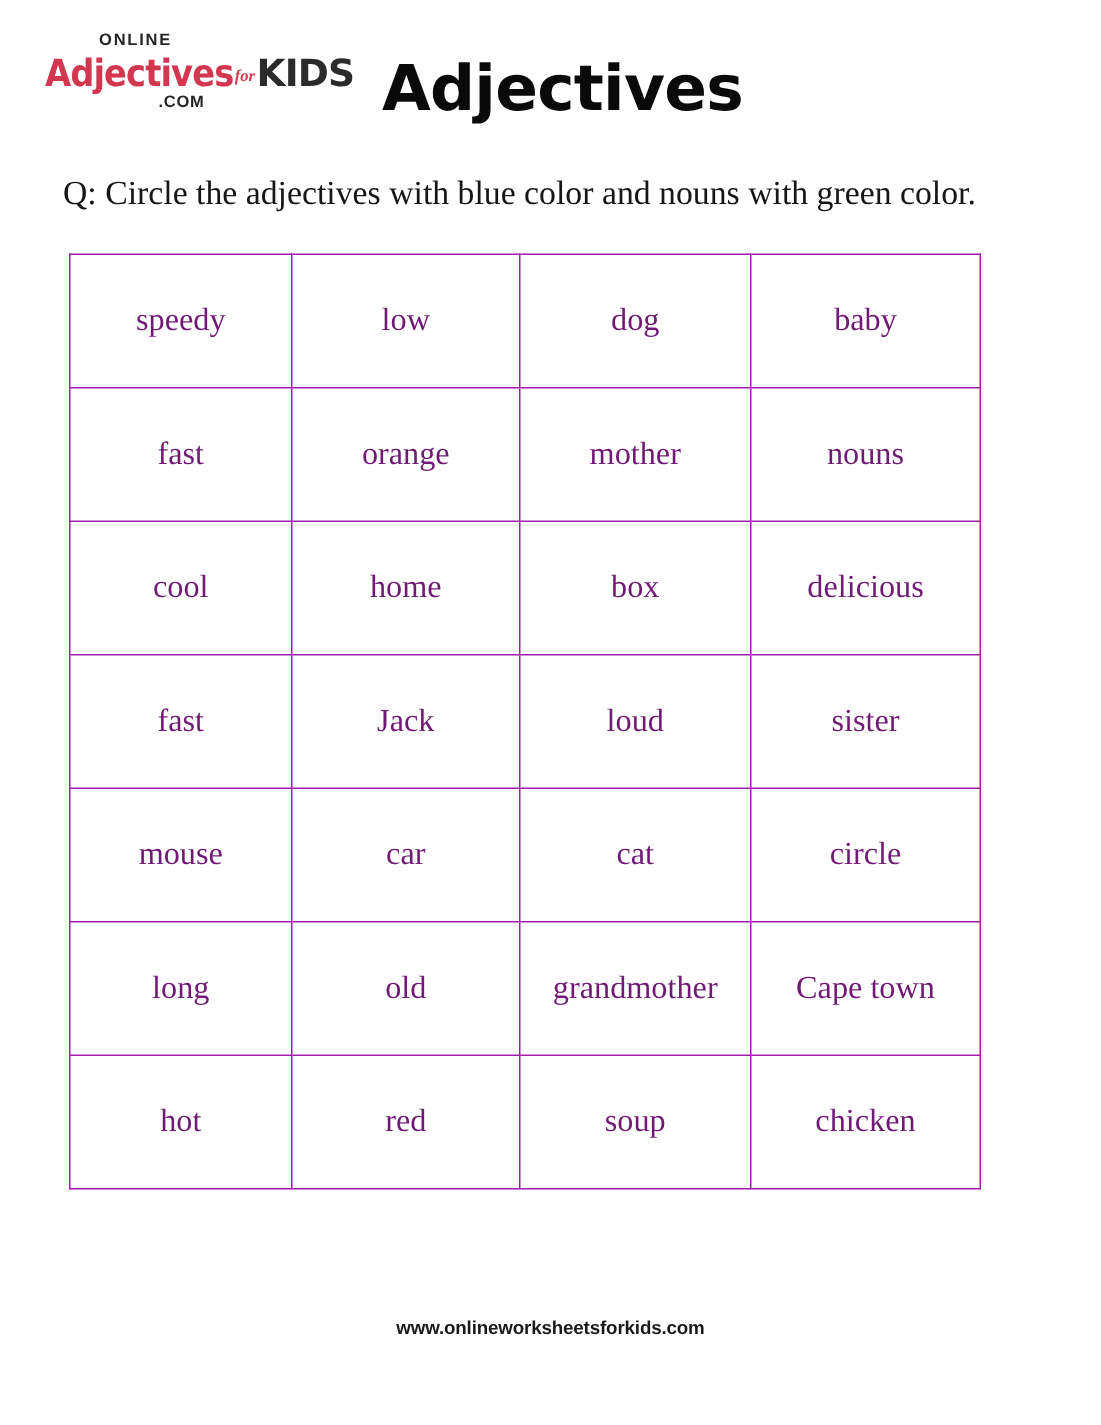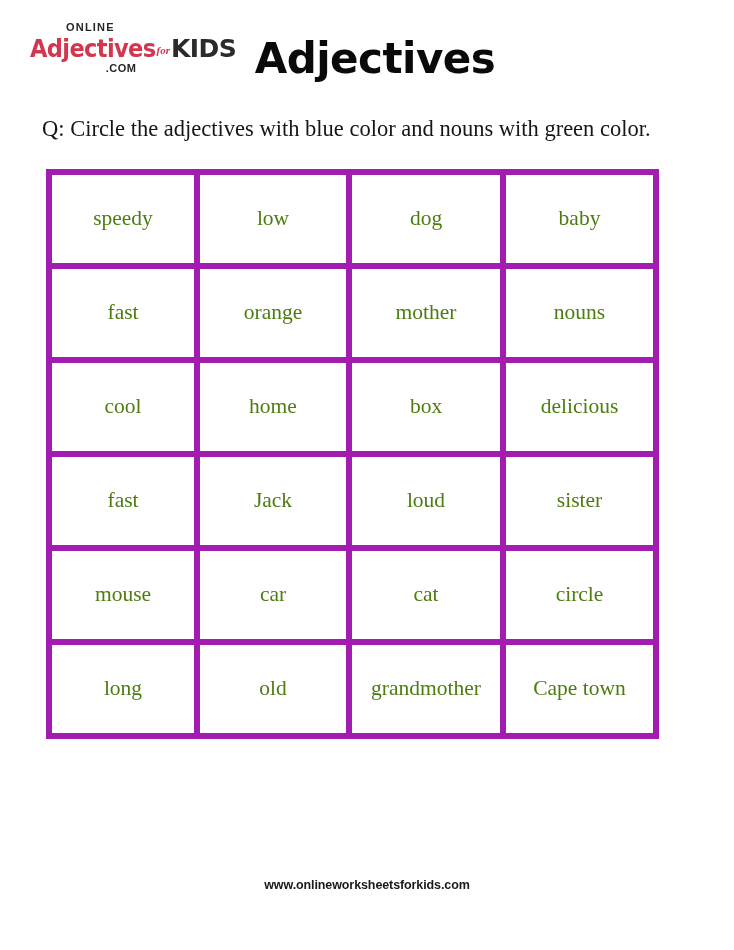--- a/index.html
+++ b/index.html
@@ -107,26 +107,26 @@
   .table-wrap {
     margin: 24px 0 0 46px;
     width: 607px;
   }
   table.word-table {
     border-collapse: collapse;
     width: 607px;
     table-layout: fixed;
   }
   table.word-table td {
-    border: 6px solid #a21caf;
+    border: 1px solid #a21caf;
     height: 88px;
     text-align: center;
     vertical-align: middle;
     font-size: 21.5px;
-    color: #4d7c0f;
+    color: #701a75;
     padding: 0 4px;
     white-space: nowrap;
   }
   table.word-table col.c1 { width: 148px; }
   table.word-table col.c2 { width: 152px; }
   table.word-table col.c3 { width: 154px; }
   table.word-table col.c4 { width: 153px; }
 
   
   .footer {
@@ -198,17 +198,23 @@
           <td>car</td>
           <td>cat</td>
           <td>circle</td>
         </tr>
         <tr>
           <td>long</td>
           <td>old</td>
           <td>grandmother</td>
           <td>Cape town</td>
         </tr>
+        <tr>
+          <td>hot</td>
+          <td>red</td>
+          <td>soup</td>
+          <td>chicken</td>
+        </tr>
       </tbody>
   </table>
 </div>
 
 <div class="footer">www.onlineworksheetsforkids.com</div>
 
 </body></html>

